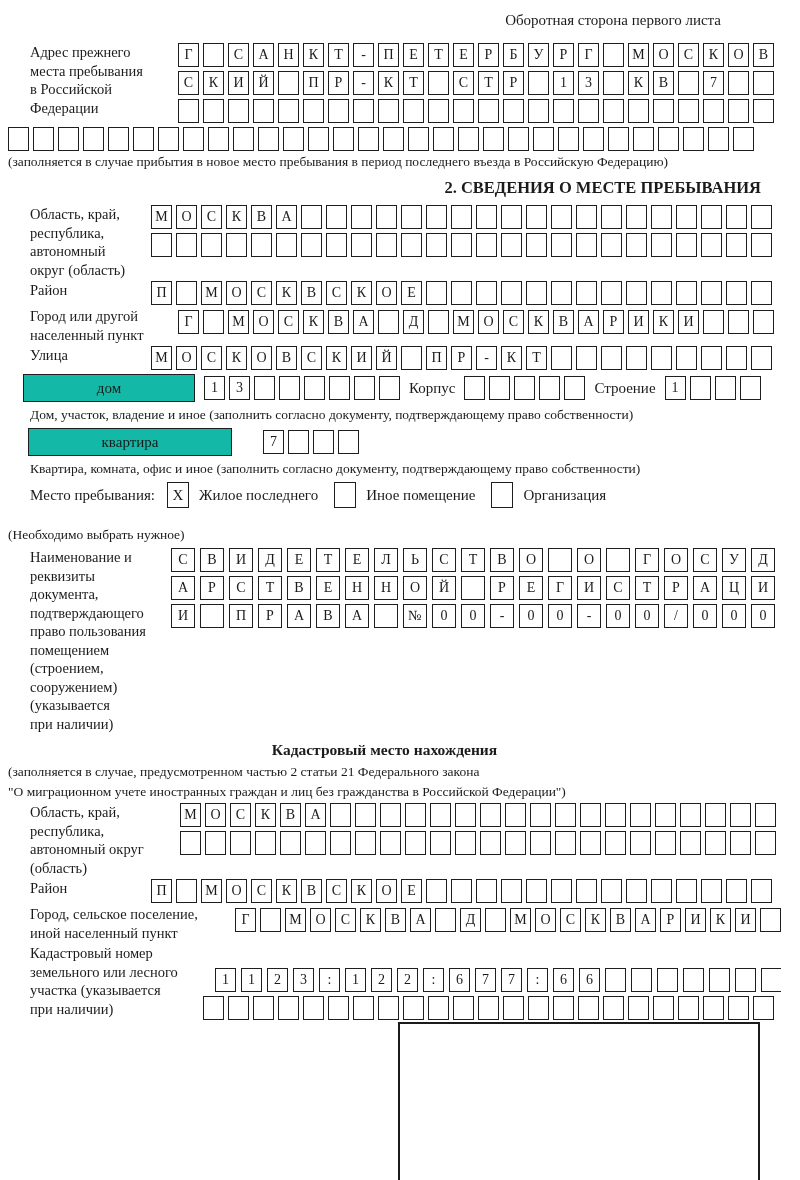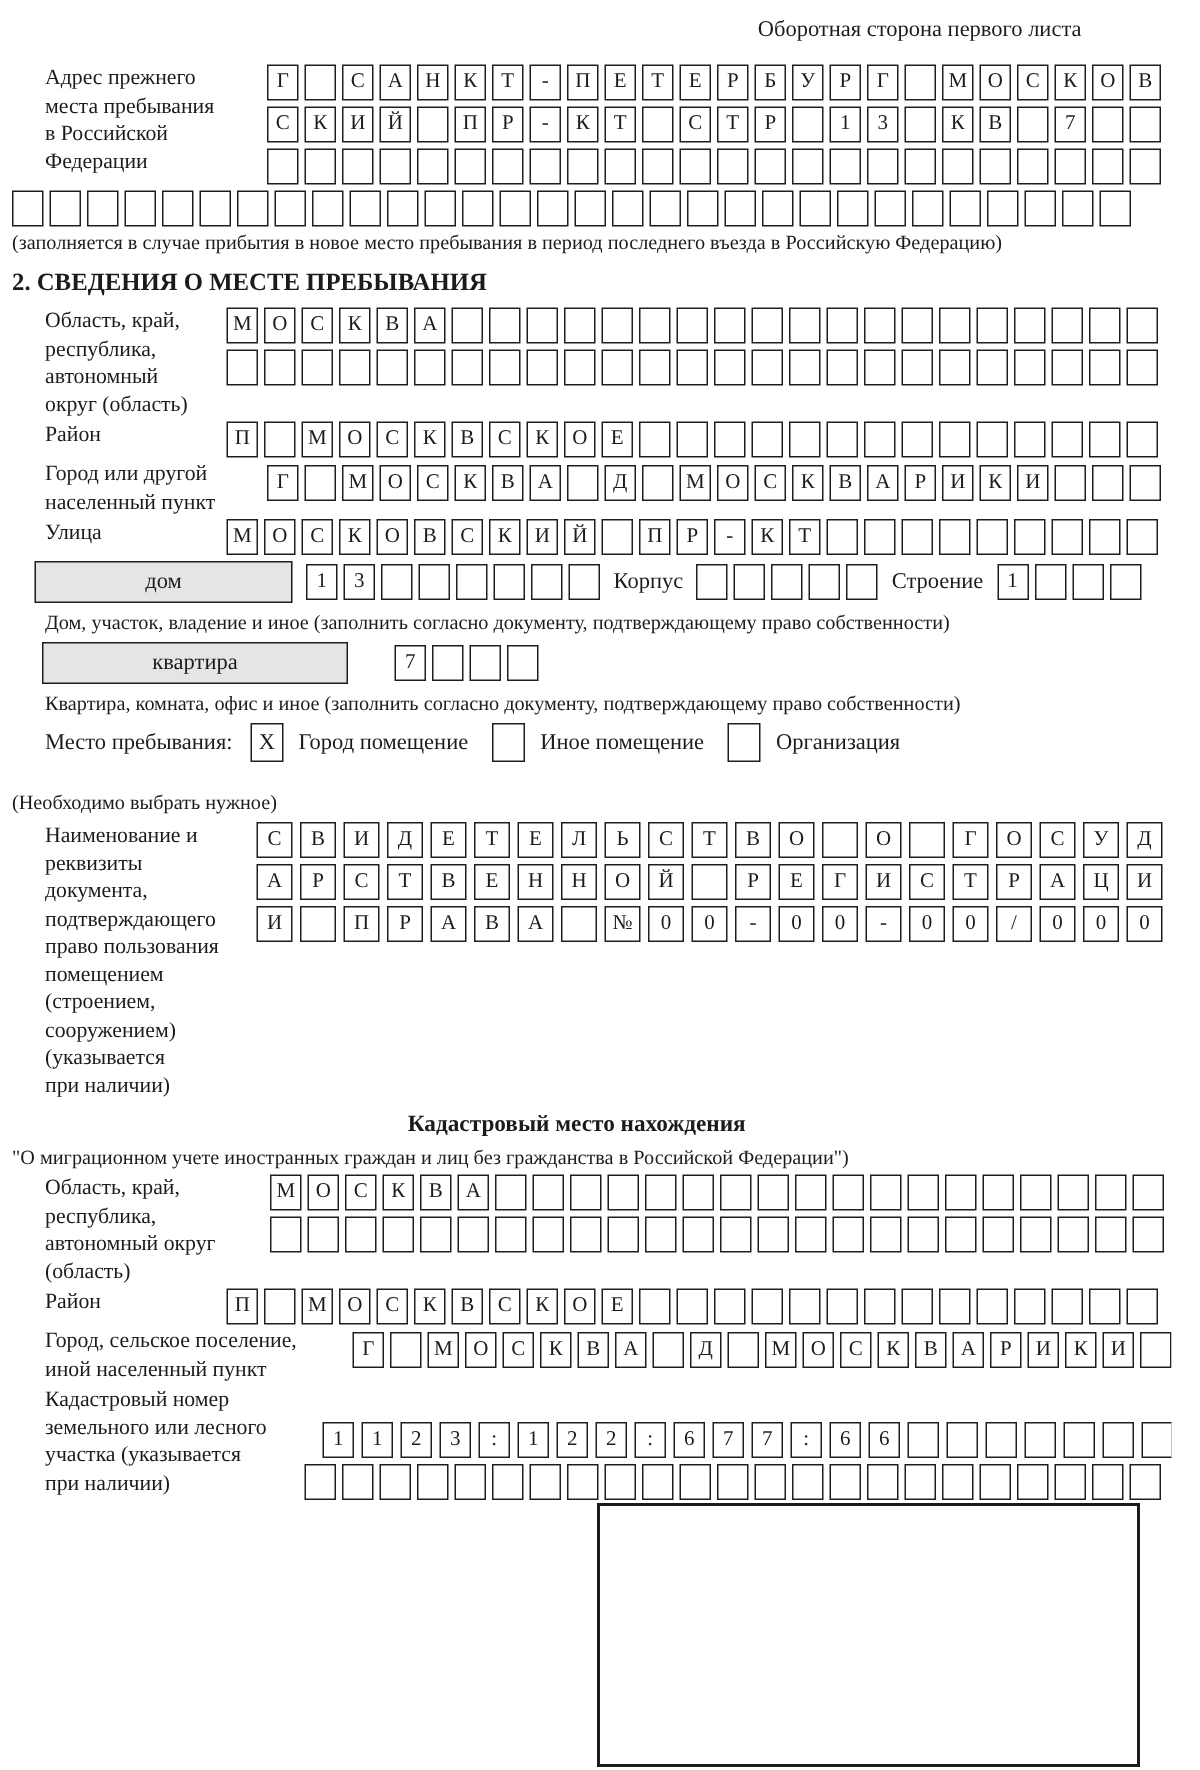--- a/index.html
+++ b/index.html
@@ -24,24 +24,24 @@
   .cells.gap5{gap:5px;}
   .cell{
     box-sizing:border-box;width:21px;height:24px;flex:none;
     border:1.6px solid #1e1e1e;display:flex;align-items:center;justify-content:center;
     font-size:14px;background:#fff;
   }
   .cells-wide .cell{width:24px;}
   .fullrow{margin-top:4px;margin-bottom:2px;}
   .cap{font-size:13.5px;line-height:18px;margin:1px 0 2px;}
   .cap-left{font-size:13.5px;margin-left:22px;line-height:19px;margin-bottom:2px;}
-  .sec-title{text-align:left;font-weight:bold;font-size:16.5px;margin:7px 0 7px;}
+  .sec-title{text-align:right;font-weight:bold;font-size:16.5px;margin:7px 0 7px;}
   .sub-title{text-align:center;font-weight:bold;font-size:15.5px;margin:8px 0 4px;}
   .house-row{display:flex;align-items:center;gap:9px;margin:4px 0 3px 15px;font-size:15px;}
-  .widebox{box-sizing:border-box;border:1.7px solid #1e1e1e;height:28px;display:flex;align-items:center;justify-content:center;font-size:15px;flex:none;background:#e5e5e5;}
+  .widebox{box-sizing:border-box;border:1.7px solid #1e1e1e;height:28px;display:flex;align-items:center;justify-content:center;font-size:15px;flex:none;background:#14b8a6;}
   .wb-house{width:172px;}
   .wb-apt{width:204px;}
   .inline-lbl{flex:none;}
   .chk-row{display:flex;align-items:center;margin-left:22px;margin-top:4px;font-size:15px;}
   .chk{box-sizing:border-box;width:22px;height:26px;border:1.7px solid #1e1e1e;display:flex;align-items:center;justify-content:center;font-size:15px;flex:none;background:#fff;}
   .chk-row .olabel{margin:0 16px 0 10px;}
   .chk-row .olabel.last{margin-right:0;}
   .chk-row .main-lbl{margin-right:12px;}
   .mt24{margin-top:24px;}
   .stamp-box{box-sizing:border-box;width:362px;height:176px;border:2px solid #1b1b1b;margin-left:390px;margin-top:0px;background:#fff;}
@@ -368,21 +368,21 @@
         <span class="cell"></span>
         <span class="cell"></span>
         <span class="cell"></span>
       </div>
   </div>
   <div class="cap-left">Квартира, комната, офис и иное (заполнить согласно документу, подтверждающему право собственности)</div>
 
   <div class="chk-row">
     <span class="main-lbl">Место пребывания:</span>
     <span class="chk">X</span>
-    <span class="olabel">Город помещение</span>
+    <span class="olabel">Жилое последнего</span>
     <span class="chk"></span>
     <span class="olabel">Иное помещение</span>
     <span class="chk"></span>
     <span class="olabel last">Организация</span>
   </div>
   <div class="cap" style="margin-top:18px;">(Необходимо выбрать нужное)</div>
 
   <div class="frow" style="margin-top:4px;">
     <div class="flabel w-doc">Наименование и реквизиты
 документа, подтверждающего
@@ -457,20 +457,21 @@
           <span class="cell">0</span>
           <span class="cell">/</span>
           <span class="cell">0</span>
           <span class="cell">0</span>
           <span class="cell">0</span>
         </div>
     </div>
   </div>
 
   <div class="sub-title">Кадастровый место нахождения</div>
+  <div class="cap">(заполняется в случае, предусмотренном частью 2 статьи 21 Федерального закона</div>
   <div class="cap">"О миграционном учете иностранных граждан и лиц без гражданства в Российской Федерации")</div>
 
   <div class="frow">
     <div class="flabel w-freg">Область, край,
 республика,
 автономный округ
 (область)</div>
     <div class="rowstack">
       <div class="cells">
           <span class="cell">М</span>

